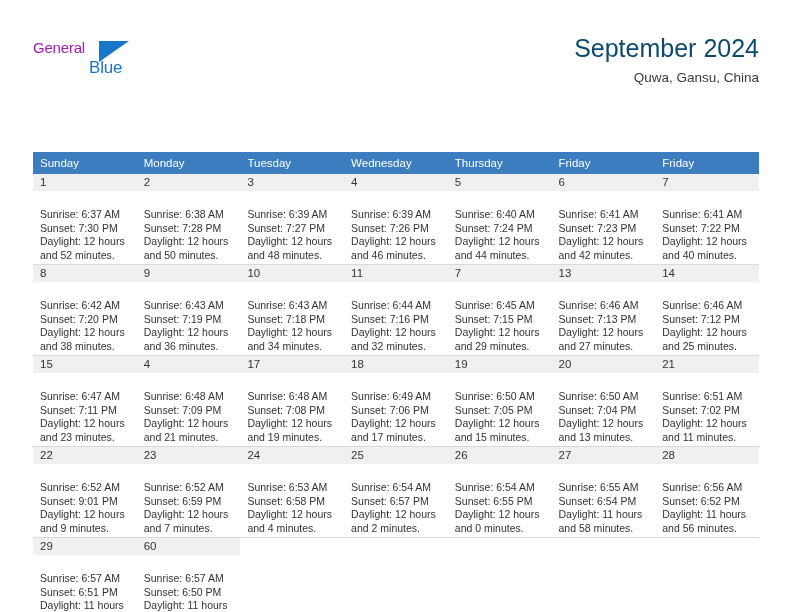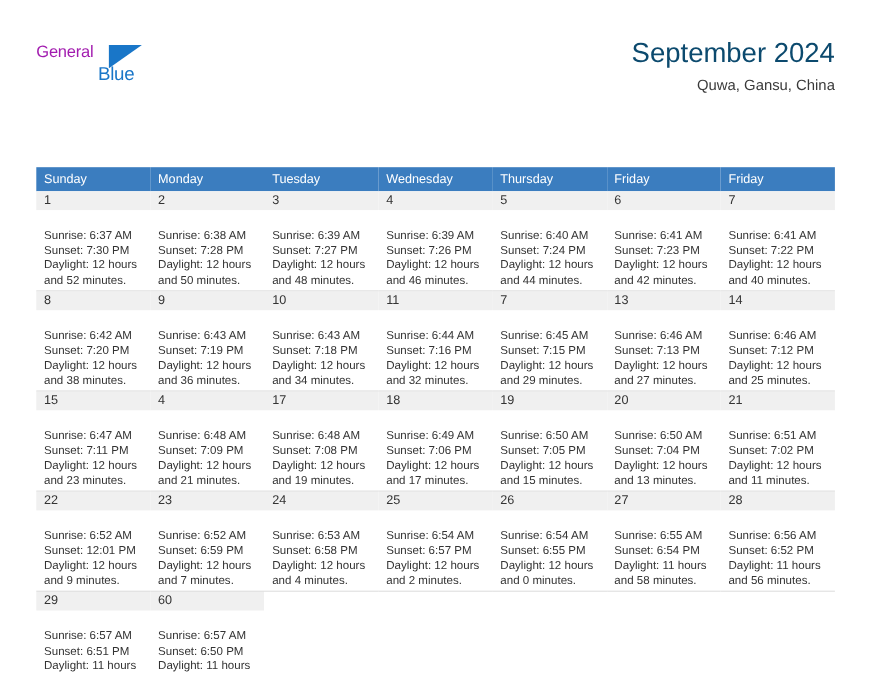--- a/index.html
+++ b/index.html
@@ -406,21 +406,21 @@
             </div>
           </td>
       </tr>
 
       <tr class="week-row">
         <td>
             <div class="daycell">
               <div class="daynum-band">22</div>
               <div class="cell-body">
                 <div>Sunrise: 6:52 AM</div>
-                <div>Sunset: 12:01 PM</div>
+                <div>Sunset: 9:01 PM</div>
                 <div>Daylight: 12 hours</div>
                 <div>and 9 minutes.</div>
               </div>
             </div>
           </td>
         <td>
             <div class="daycell">
               <div class="daynum-band">23</div>
               <div class="cell-body">
                 <div>Sunrise: 6:52 AM</div>

